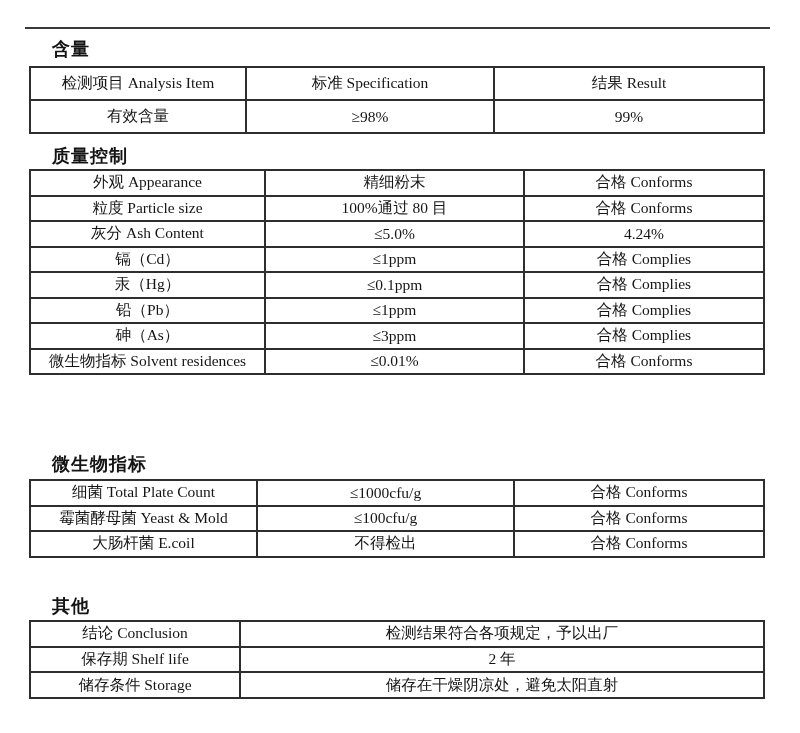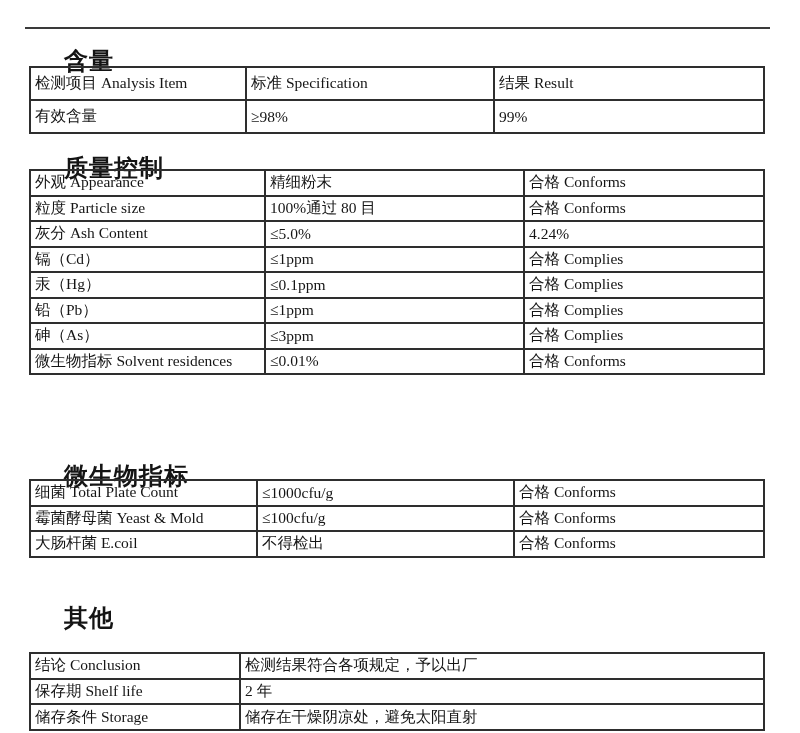--- a/index.html
+++ b/index.html
@@ -20,22 +20,22 @@
     position: absolute;
     left: 25px;
     top: 27px;
     width: 745px;
     height: 2px;
     background: #3a3a3a;
   }
   .section-heading {
     position: absolute;
     left: 48px;
-    margin: 16px;
-    font-size: 24px;
+    margin: 4px;
+    font-size: 18px;
     font-weight: bold;
     line-height: 22px;
     letter-spacing: 1px;
     color: #141414;
     white-space: nowrap;
   }
   .h-content { top: 34px; }
   .h-quality { top: 141px; }
   .h-micro   { top: 449px; }
   .h-other   { top: 591px; }
@@ -44,33 +44,33 @@
     position: absolute;
     left: 29px;
     width: 734px;
     border-collapse: collapse;
     table-layout: fixed;
     font-size: 15.5px;
     color: #151515;
   }
   table.coa td {
     border: 2px solid #2e2e2e;
-    text-align: left;
+    text-align: center;
     vertical-align: middle;
     padding: 0 4px;
     overflow: hidden;
     white-space: nowrap;
   }
   .t-content { top: 66px; font-size: 16px; }
   .t-content td { height: 31px; }
   .t-quality { top: 169px; }
   .t-quality td { height: 23.5px; }
   .t-micro   { top: 479px; }
   .t-micro td { height: 23.5px; }
-  .t-other   { top: 652px; border-radius: 29px; }
+  .t-other   { top: 620px; border-radius: 29px; }
   .t-other td { height: 23.7px; }
 </style>
 </head>
 <body>
 
 <div class="page">
 
   <div class="top-rule"></div>
 
   <h2 class="section-heading h-content">含量</h2>

